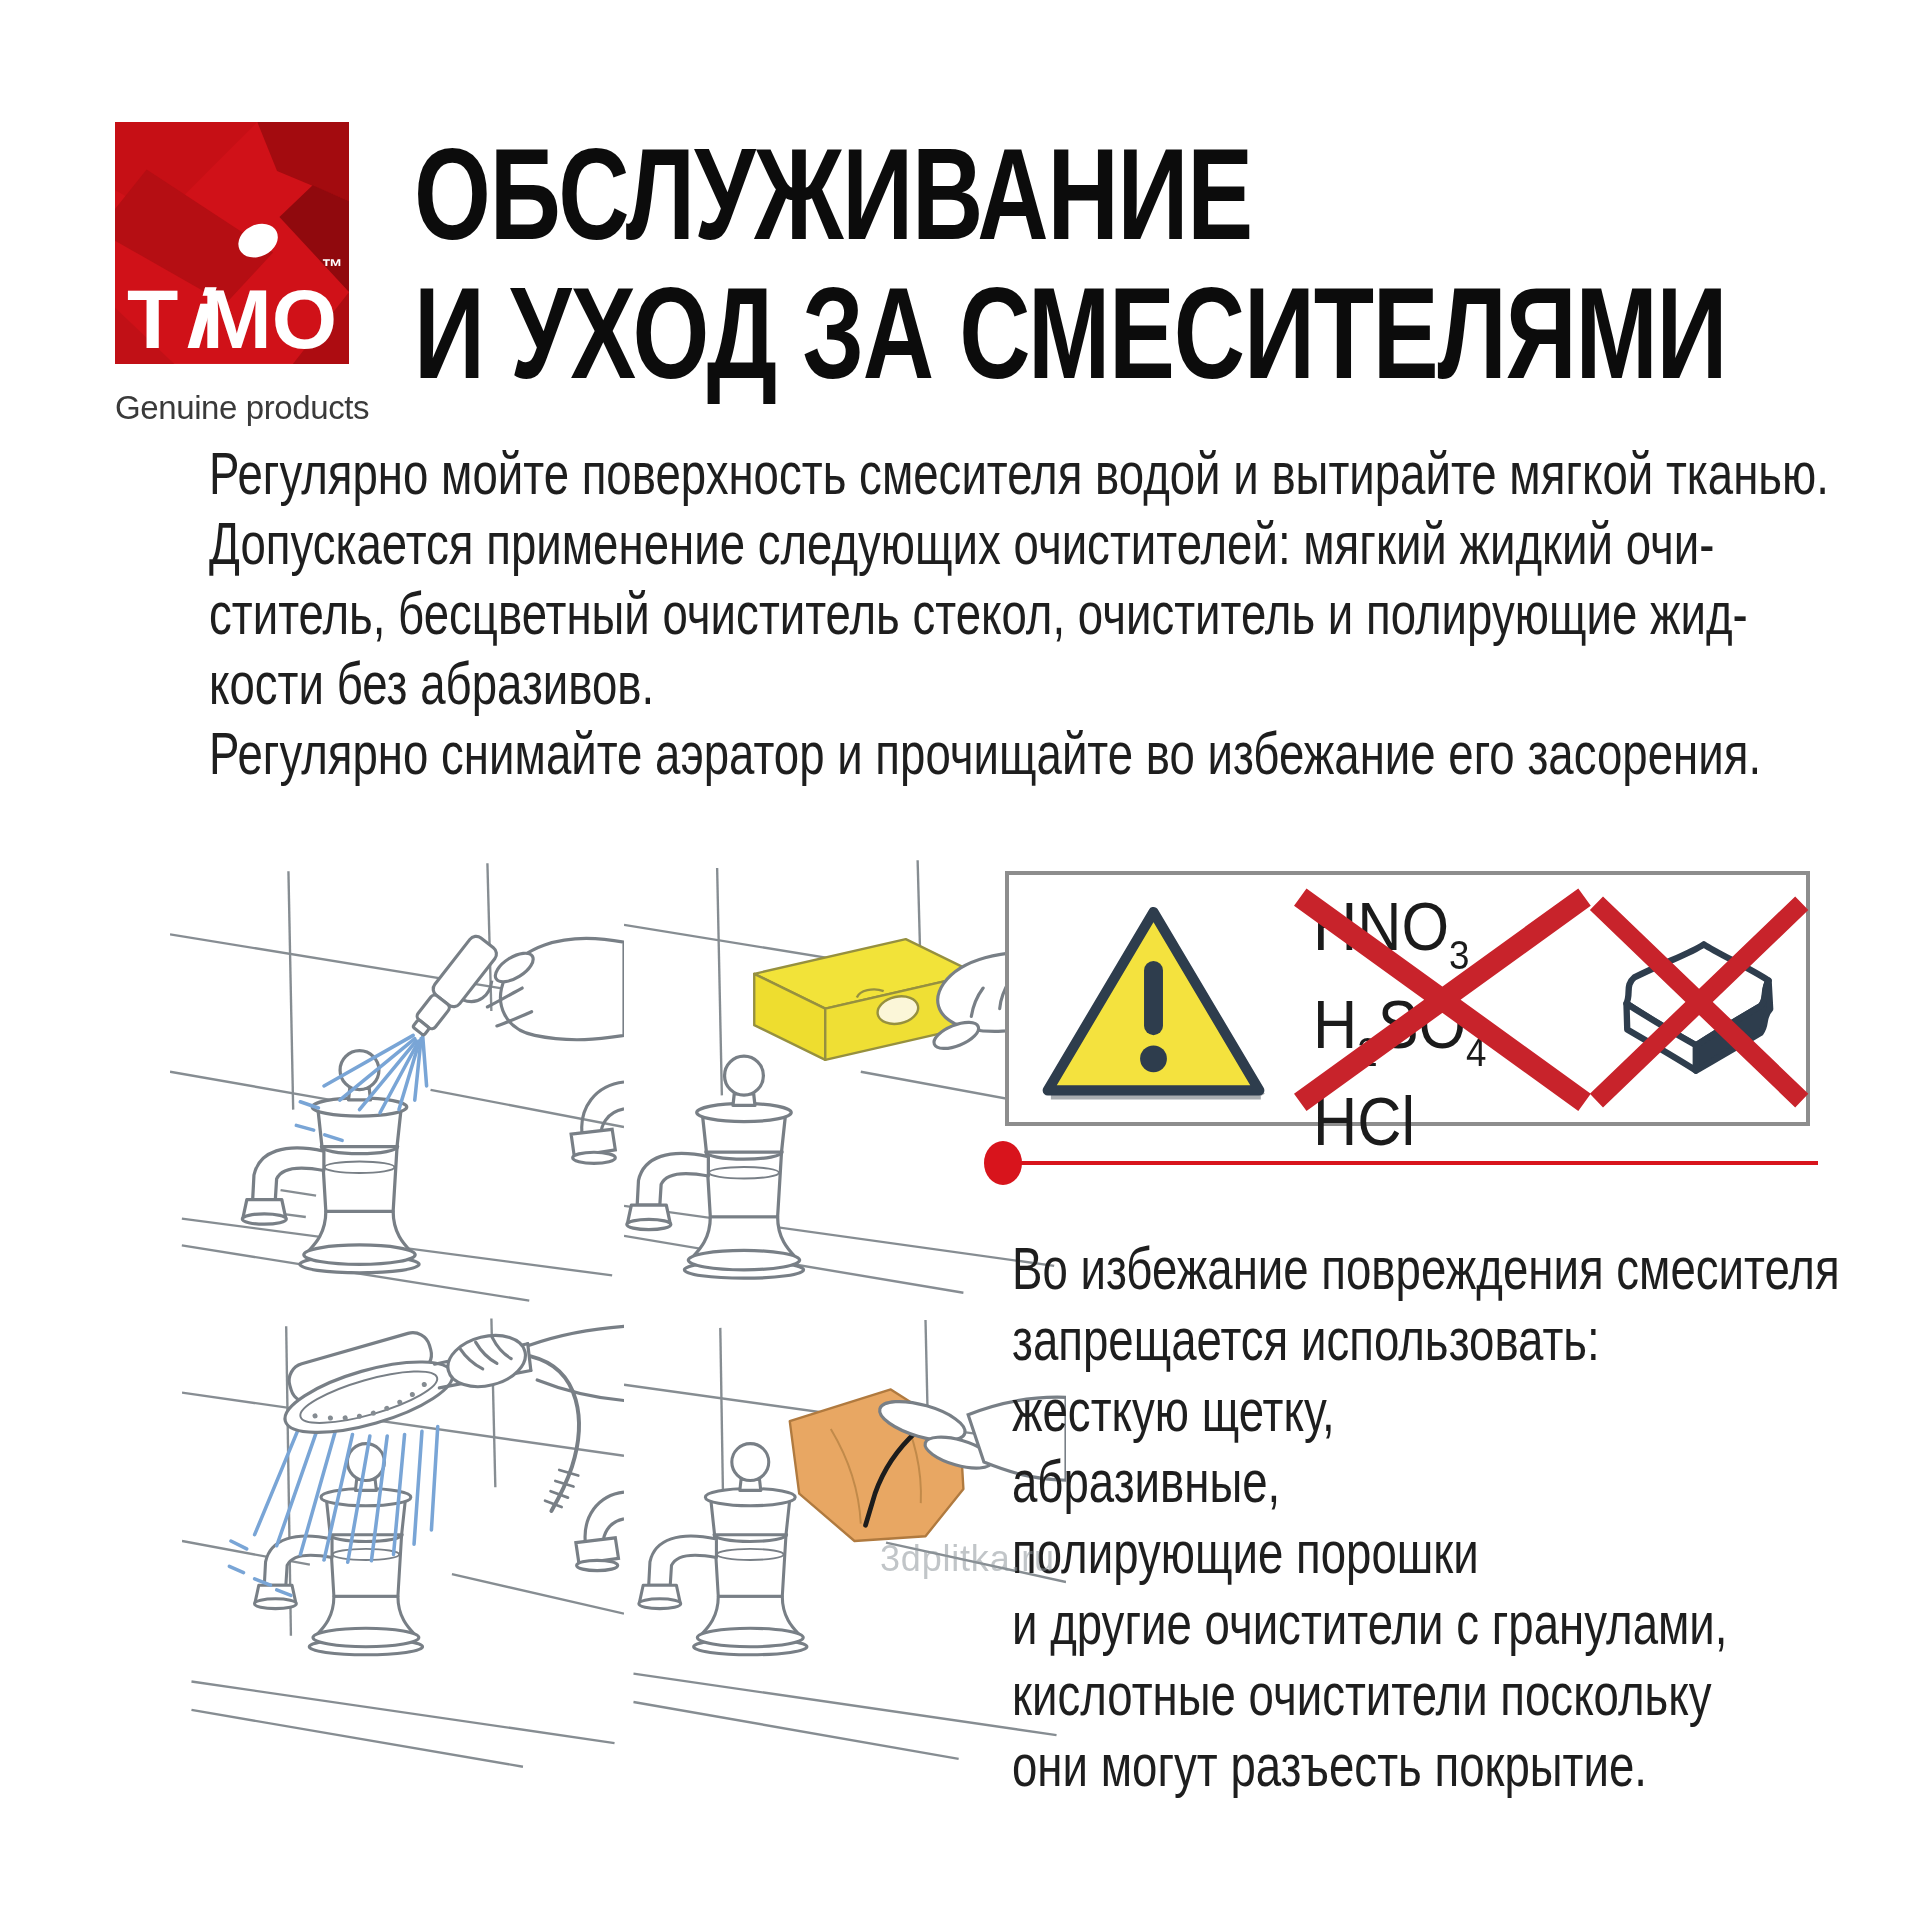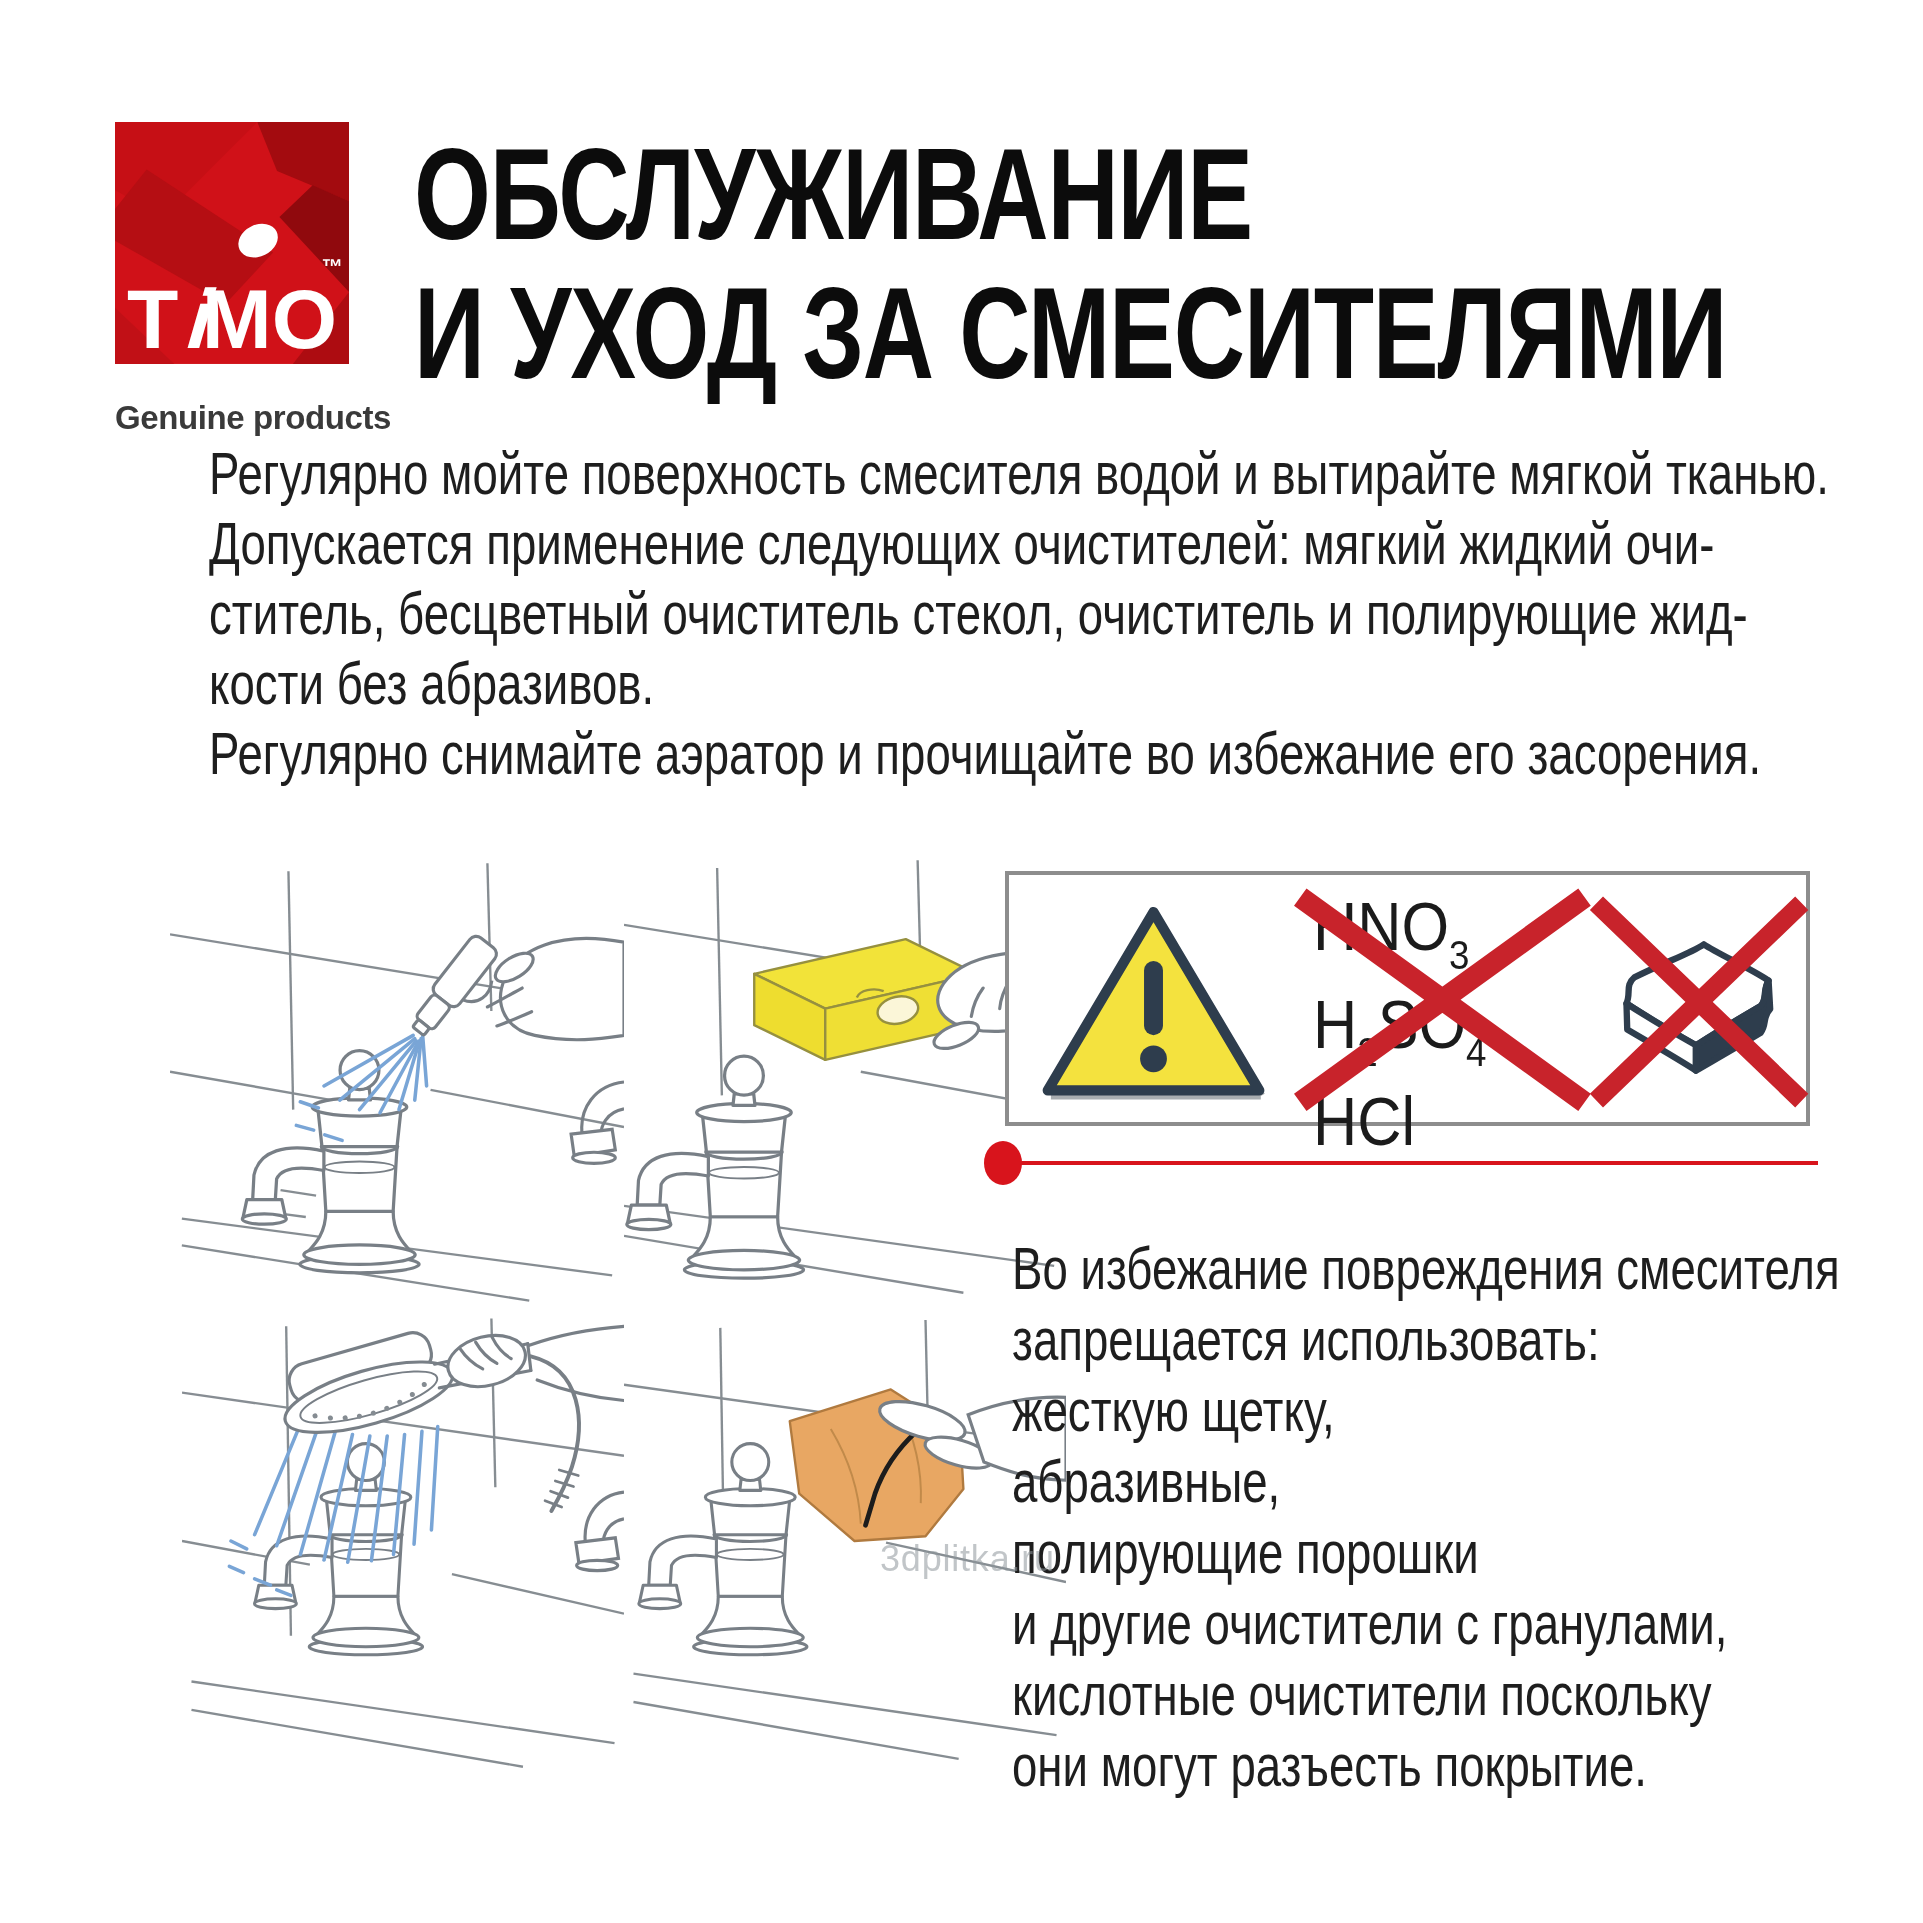--- a/index.html
+++ b/index.html
@@ -8,21 +8,21 @@
   .abs{position:absolute;}
   .cond{transform:scaleX(0.76);transform-origin:0 0;white-space:nowrap;}
 
   
   .logo-box{left:115px;top:122px;width:234px;height:242px;}
   .logo-box svg{position:absolute;left:0;top:0;}
   .logo-brand{position:absolute;left:0;bottom:3.2px;width:100%;text-align:center;
               font-weight:700;font-size:84px;line-height:1;color:#fff;letter-spacing:0;}
   .logo-brand .b-i{display:inline-block;transform:skewX(-16deg);transform-origin:50% 100%;}
   .logo-tm{position:absolute;right:6.3px;top:133px;font-size:21.3px;font-weight:700;color:#fff;}
-  .tagline{left:115px;top:399px;font-size:33px;font-weight:700;color:#3a3a3a;letter-spacing:-0.4px;}
+  .tagline{left:115px;top:389px;font-size:33px;font-weight:400;color:#3a3a3a;letter-spacing:-0.4px;}
 
   
   .title{left:414px;top:125px;font-size:130px;line-height:139px;font-weight:700;
          color:#0c0c0c;letter-spacing:-1.6px;}
 
   
   .intro{left:209px;top:439px;font-size:60px;line-height:70px;font-weight:400;color:#1e1e1e;}
 
   
   .pro-box{left:1005px;top:871px;width:797px;height:247px;border:4.7px solid #8d8d8d;background:#fff;}

